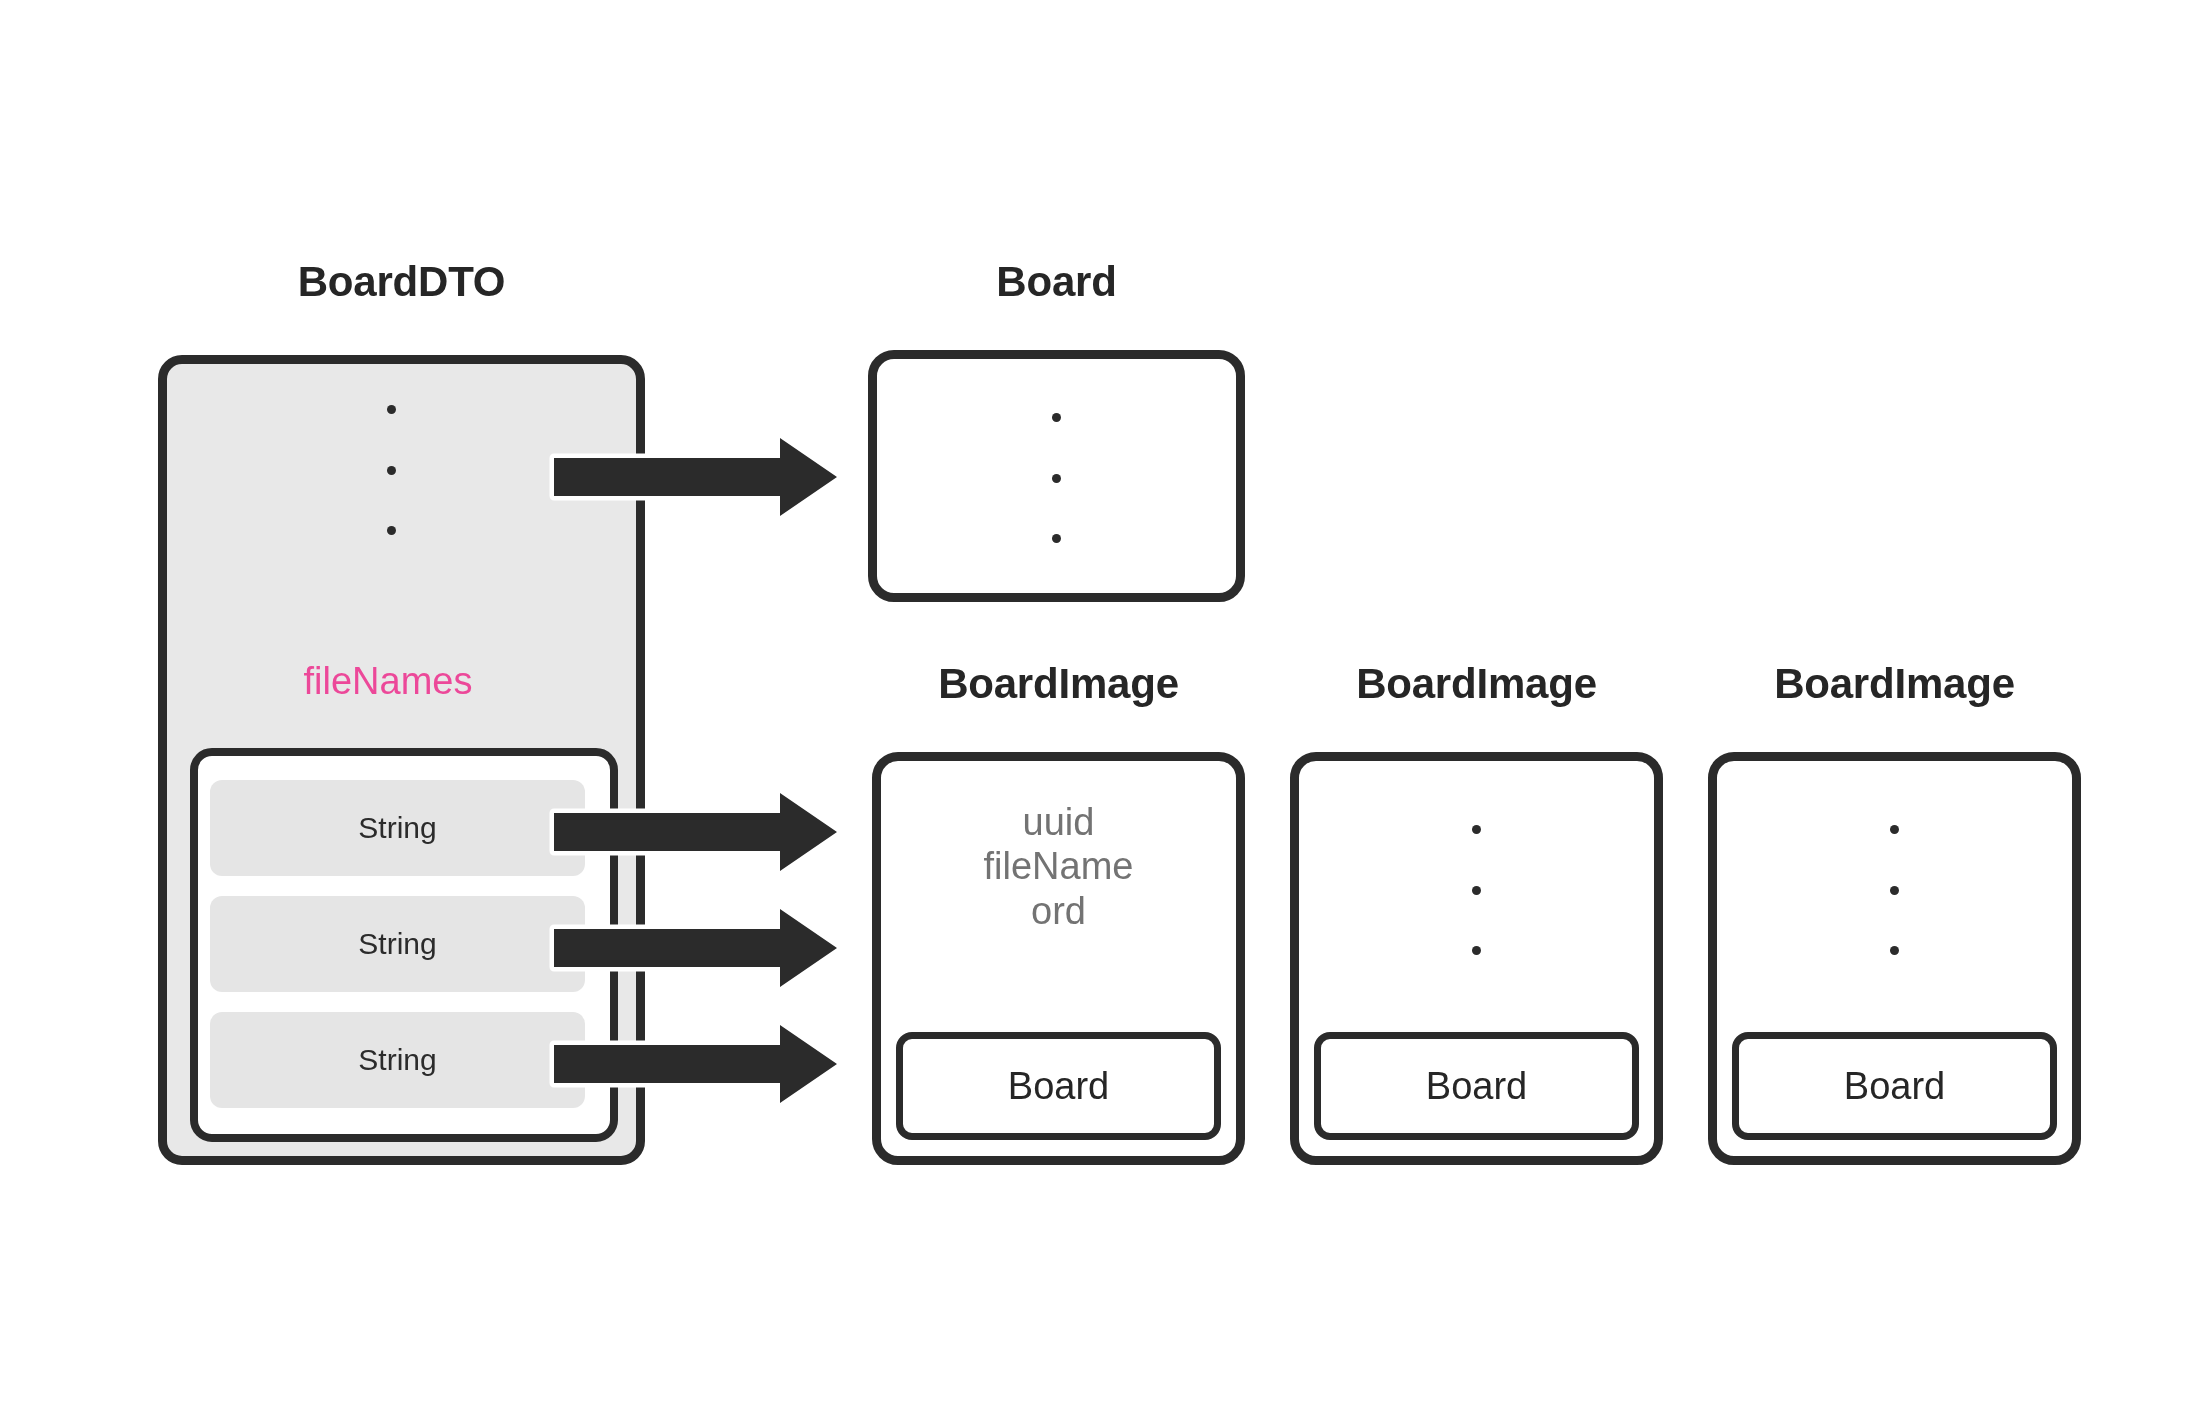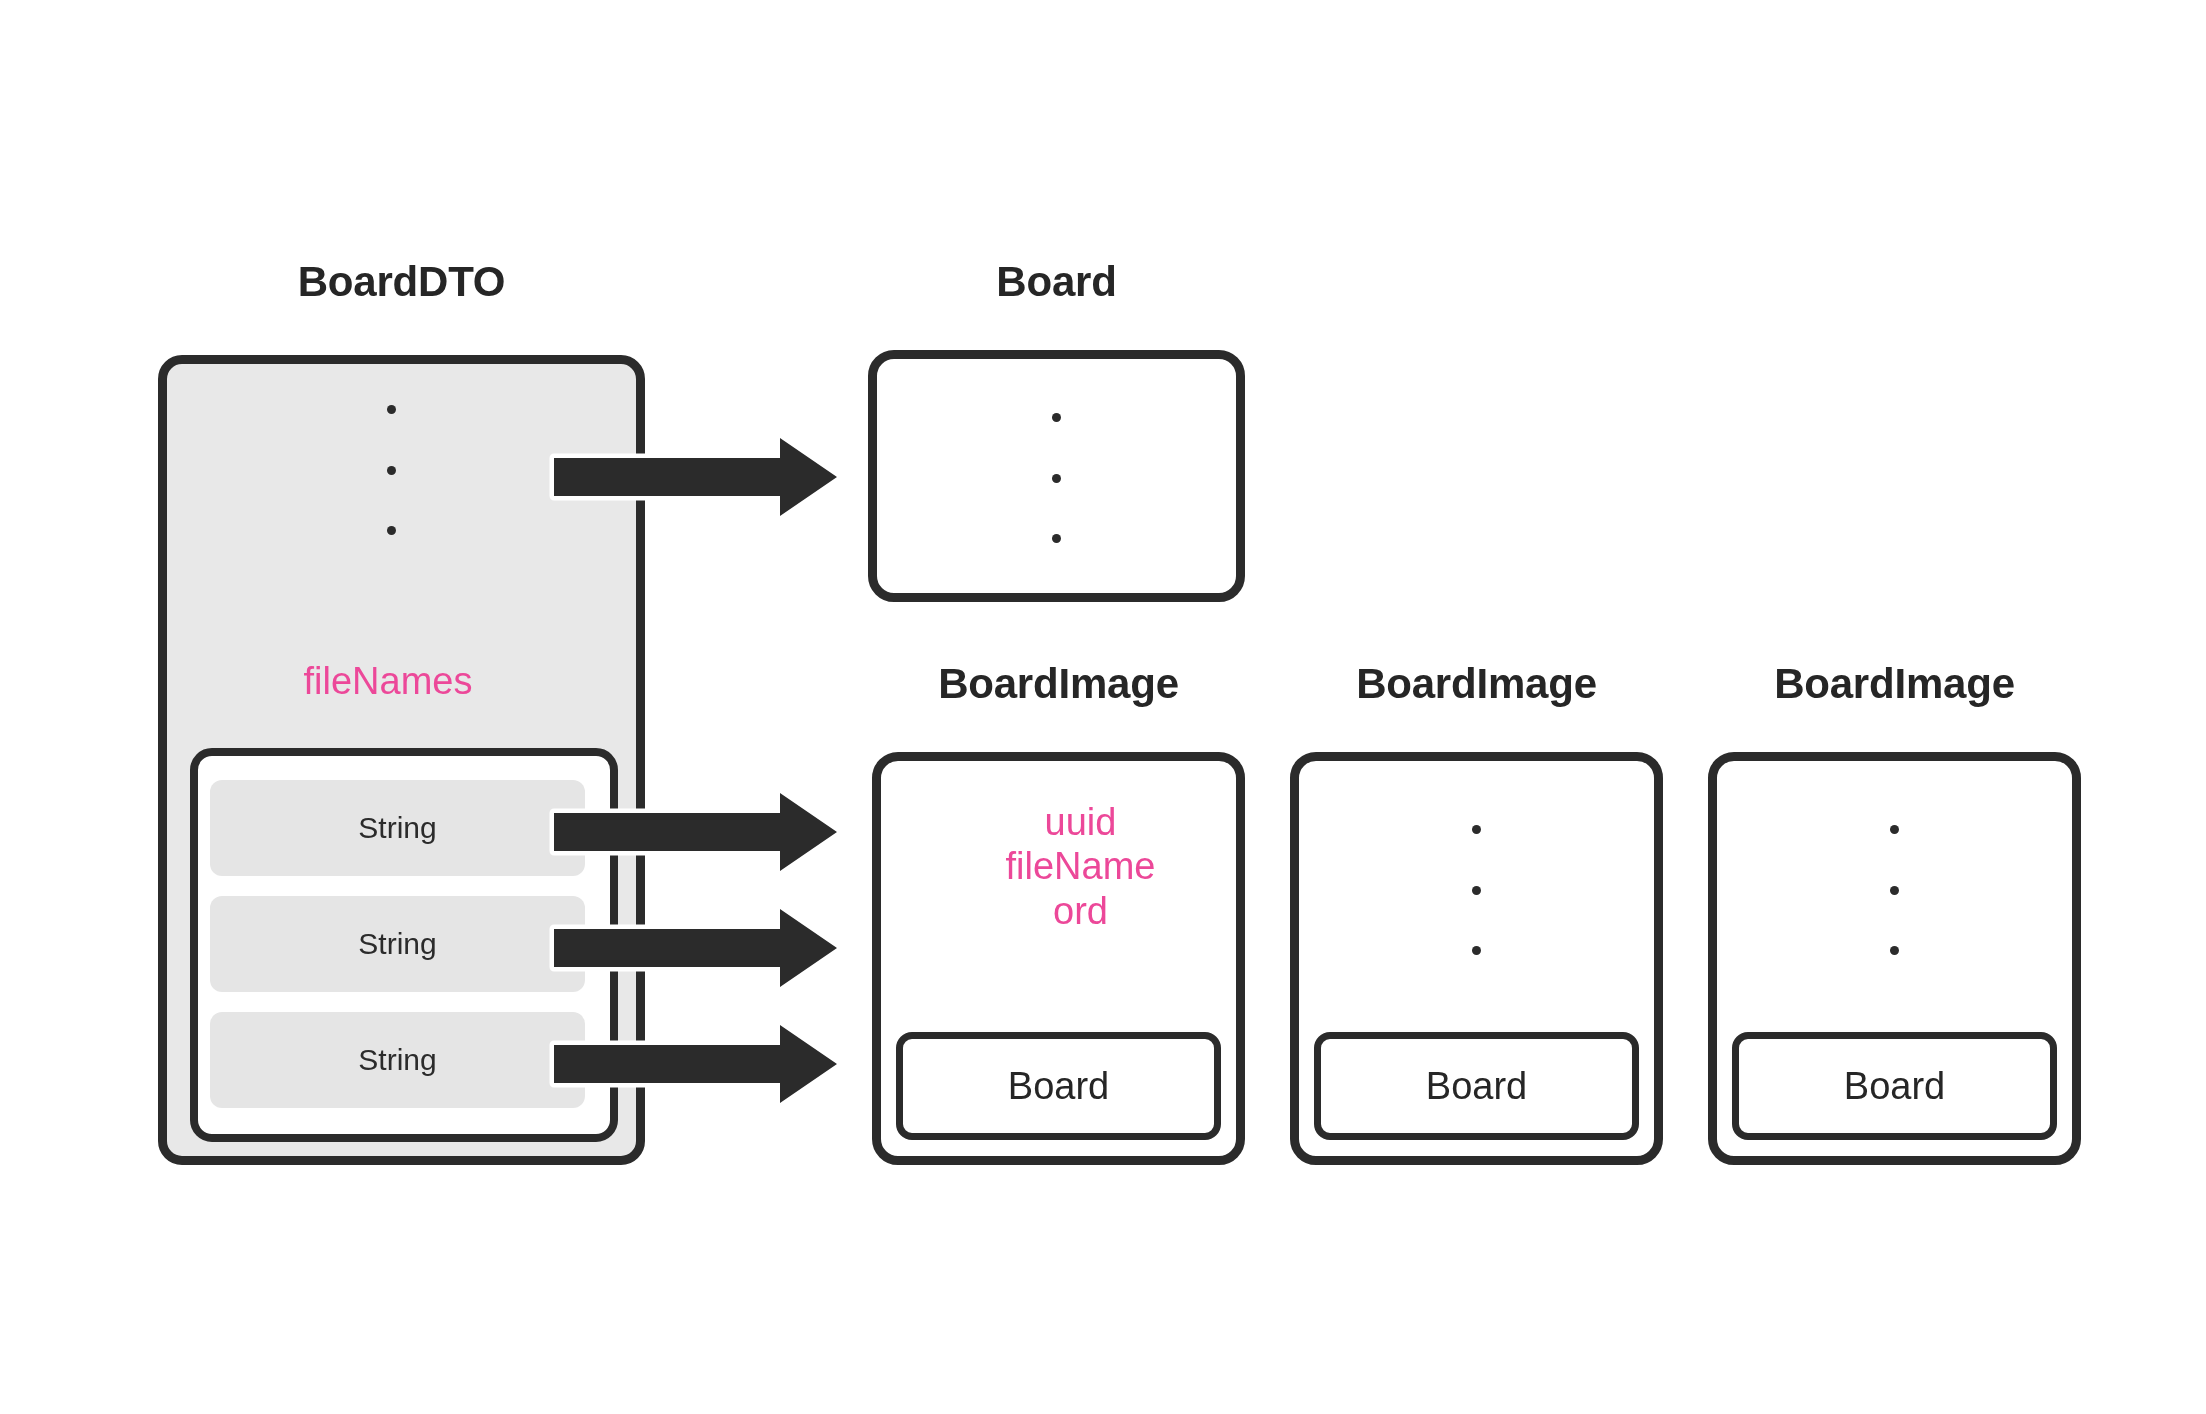--- a/index.html
+++ b/index.html
@@ -79,23 +79,22 @@
     font-size:30px;
     color:#2b2b2b;
   }
 
   
   .fields{
     position:absolute;
     text-align:center;
     font-size:38px;
     line-height:1.17;
-    color:#ec4899;
+    color:#737373;
     white-space:pre-line;
-    margin-left:22px;
   }
 
   
   .slot{
     position:absolute;
     box-sizing:border-box;
     border:7px solid #2b2b2b;
     border-radius:16px;
     background:#ffffff;
     display:flex;

